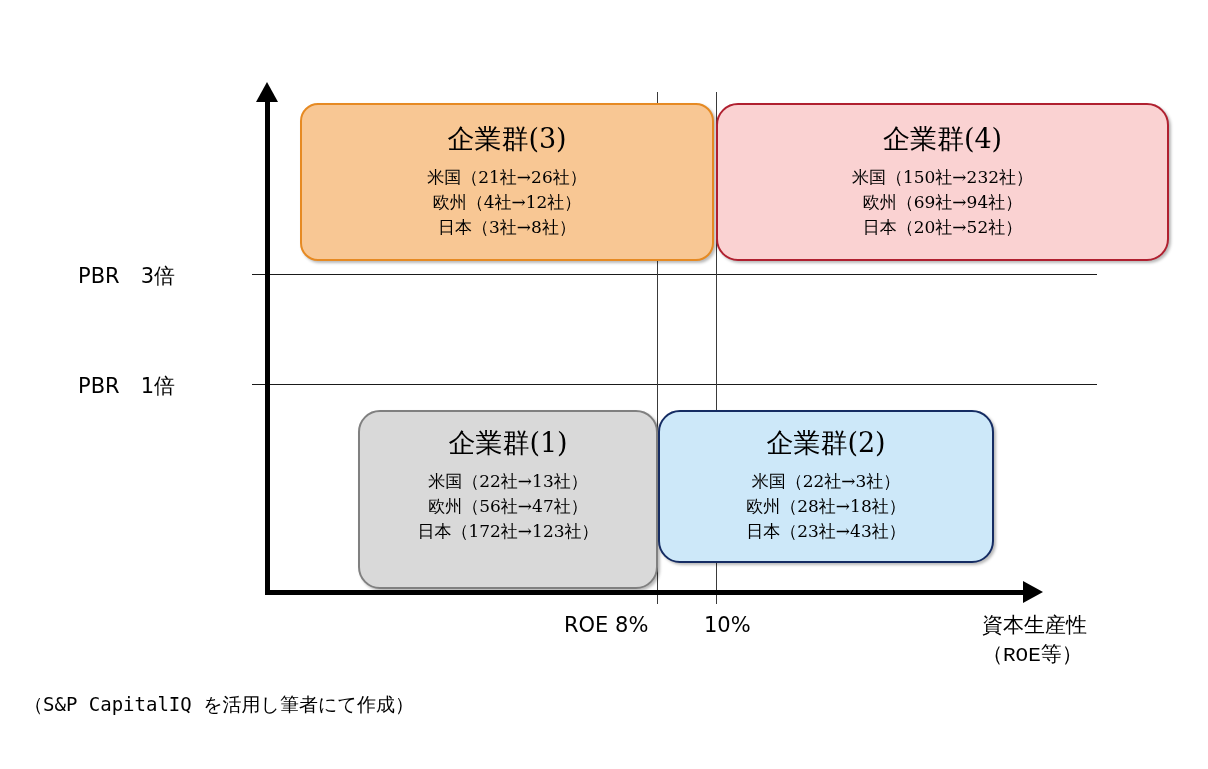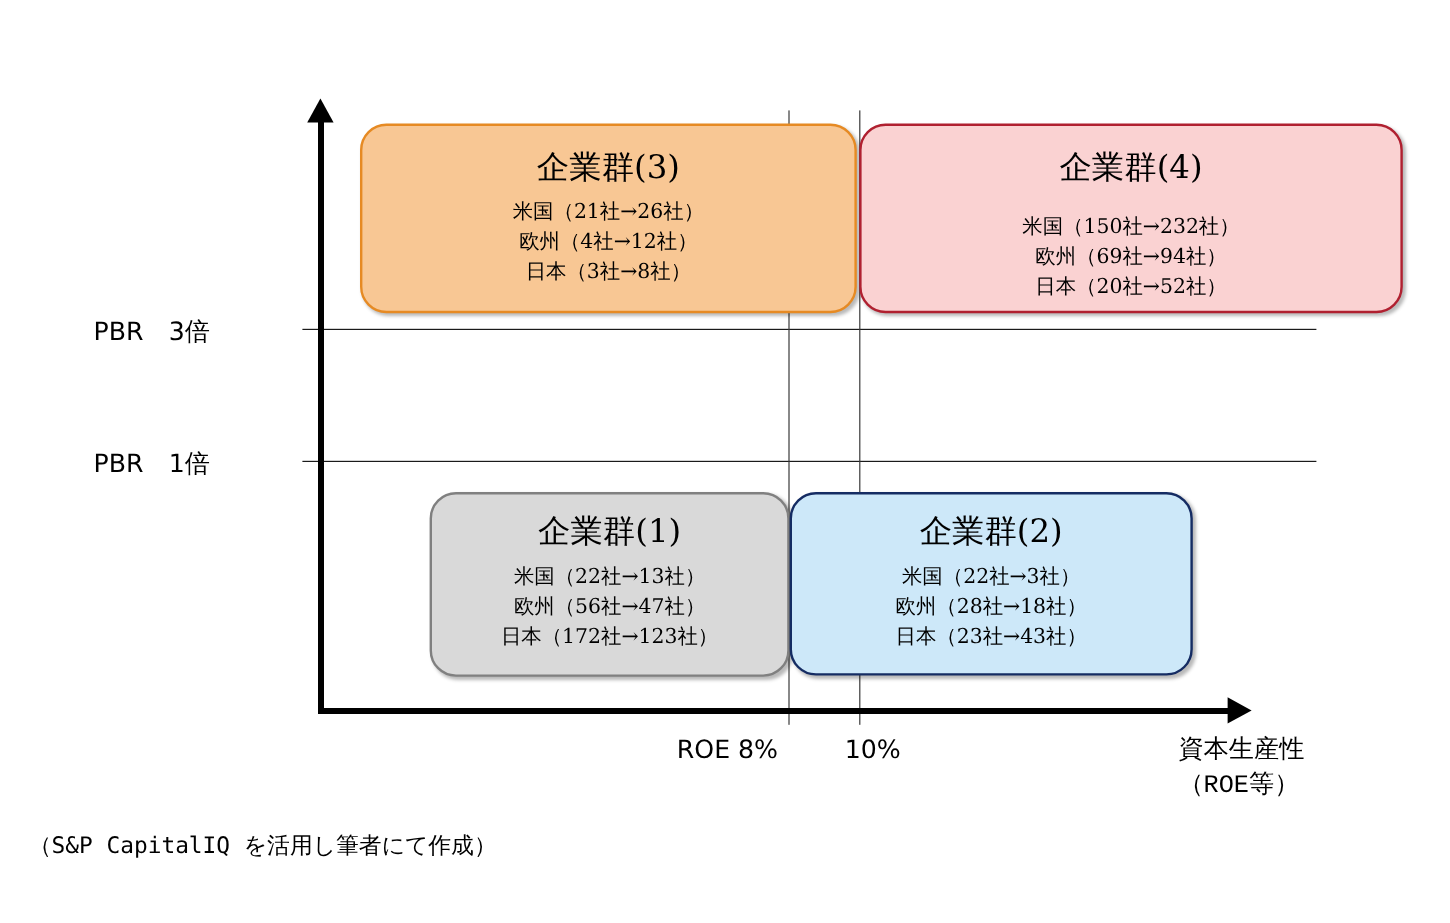--- a/index.html
+++ b/index.html
@@ -102,21 +102,21 @@
 
   .box3{
     left:300px;top:103px;width:414px;height:158px;
     background:#F8C794;border:2.5px solid #E68A23;
   }
   .box4{
     left:716px;top:103px;width:453px;height:158px;
     background:#FAD2D2;border:2.5px solid #B02030;
   }
   .box1{
-    left:358px;top:410px;width:300px;height:154px;
+    left:358px;top:410px;width:300px;height:179px;
     background:#D9D9D9;border:2.5px solid #808080;
   }
   .box2{
     left:658px;top:410px;width:336px;height:153px;
     background:#CDE8F9;border:2.5px solid #152C63;
   }
   .box1 .qname,.box2 .qname{margin-top:13px;}
 
   
   .footer{
@@ -142,28 +142,28 @@
   <div class="y-axis"></div>
   <div class="y-arrow"></div>
   <div class="x-axis"></div>
   <div class="x-arrow"></div>
 
   <div class="tick-y pbr3">PBR　3倍</div>
   <div class="tick-y pbr1">PBR　1倍</div>
   <div class="tick-x roe8">ROE 8%</div>
   <div class="tick-x roe10">10%</div>
 
-  <div class="qbox box3" style="background: rgb(248, 199, 148); border-color: rgb(230, 138, 35);">
+  <div class="qbox box3" style="background: rgb(248, 199, 148); border-color: rgb(230, 138, 35); border-radius: 18px;">
     <div class="qname">企業群(3)</div>
     <div class="qlines">米国（21社→26社）
 欧州（4社→12社）
 日本（3社→8社）</div>
   </div>
 
-  <div class="qbox box4" style="background: rgb(250, 210, 210); border-color: rgb(176, 32, 48); gap: 12px;">
+  <div class="qbox box4" style="background: rgb(250, 210, 210); border-color: rgb(176, 32, 48);">
     <div class="qname">企業群(4)</div>
     <div class="qlines">米国（150社→232社）
 欧州（69社→94社）
 日本（20社→52社）</div>
   </div>
 
   <div class="qbox box1" style="background: rgb(217, 217, 217); border-color: rgb(128, 128, 128);">
     <div class="qname">企業群(1)</div>
     <div class="qlines">米国（22社→13社）
 欧州（56社→47社）

